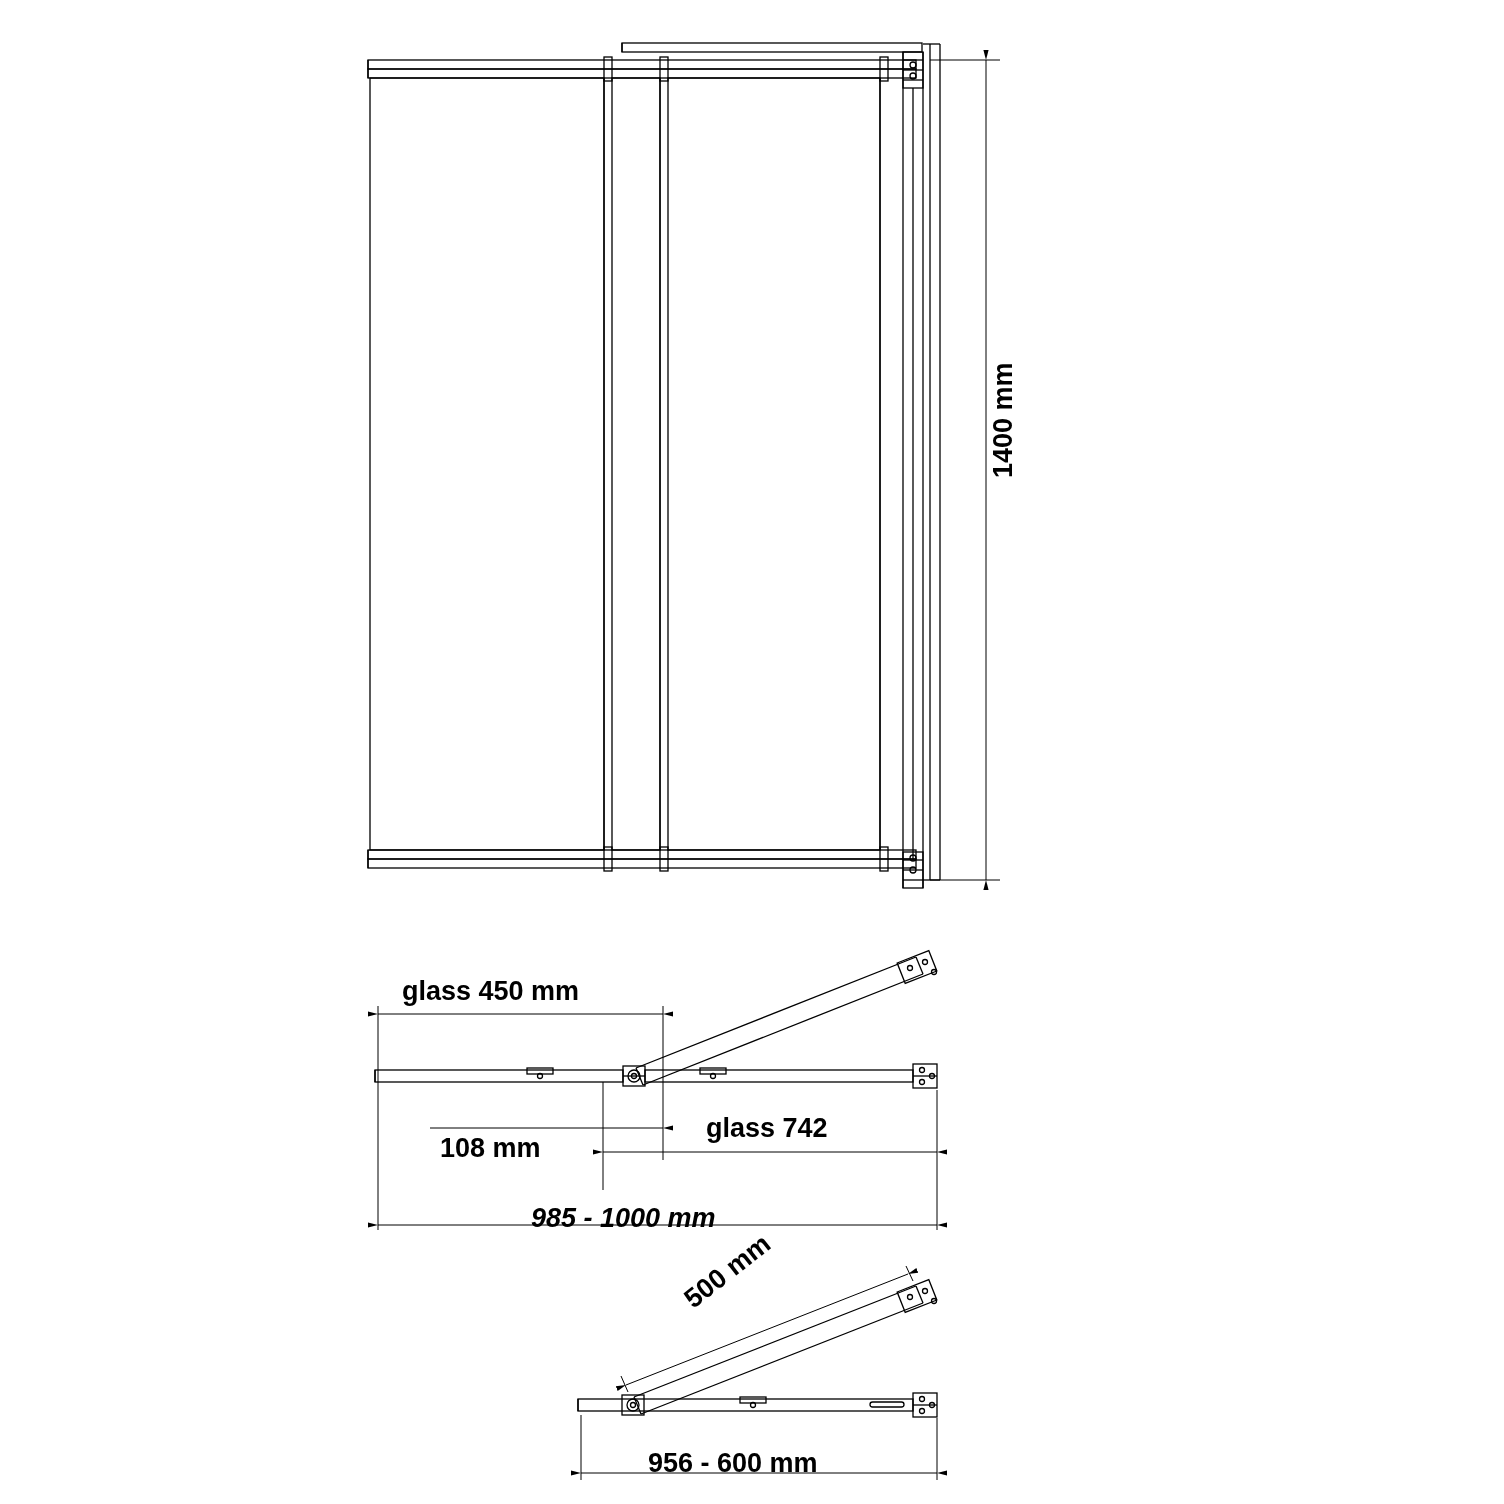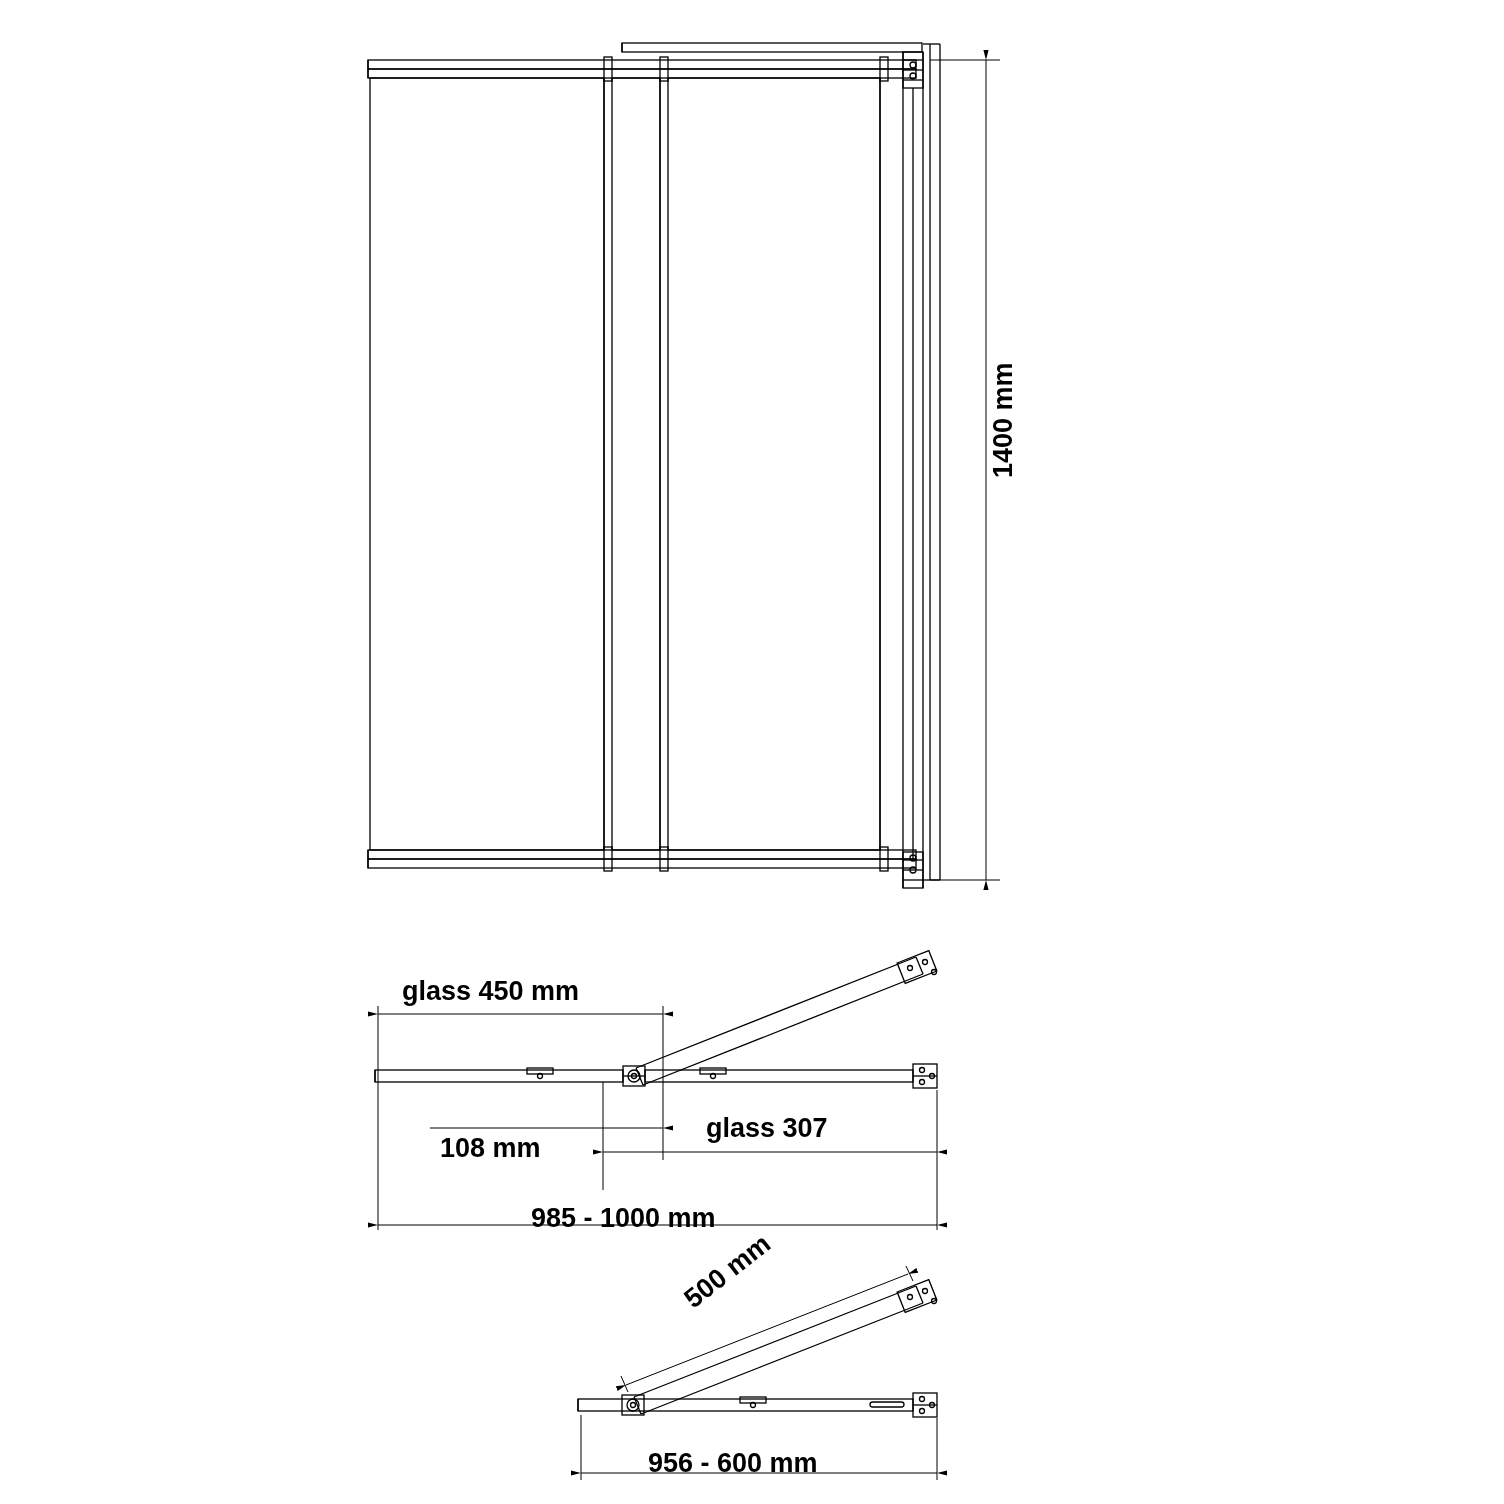--- a/index.html
+++ b/index.html
@@ -49,20 +49,21 @@
   }
   .lbl-glass512 {
     font-size: 27px;
     left: 706px;
     top: 1113px;
   }
   .lbl-985 {
     font-size: 27px;
     left: 531px;
     top: 1203px;
+    font-style: italic;
   }
   .lbl-500 {
     font-size: 27px;
     left: 688px;
     top: 1287px;
     transform: rotate(-38deg);
     transform-origin: 0 50%;
   }
   .lbl-585 {
     font-size: 27px;
@@ -244,16 +245,16 @@
       <line x1="581" y1="1415" x2="581" y2="1480"></line>
       <line x1="937" y1="1418" x2="937" y2="1480"></line>
       <line x1="581" y1="1473" x2="937" y2="1473" marker-start="url(#arrowStart)" marker-end="url(#arrowEnd)"></line>
     </g>
   </g>
 </svg>
 
 <div class="dim-label lbl-height">1400 mm</div>
 <div class="dim-label lbl-glass510">glass 450 mm</div>
 <div class="dim-label lbl-108">108 mm</div>
-<div class="dim-label lbl-glass512">glass 307</div>
+<div class="dim-label lbl-glass512">glass 742</div>
 <div class="dim-label lbl-985">985 - 1000 mm</div>
 <div class="dim-label lbl-500">500 mm</div>
 <div class="dim-label lbl-585">956 - 600 mm</div>
 
 </body></html>

